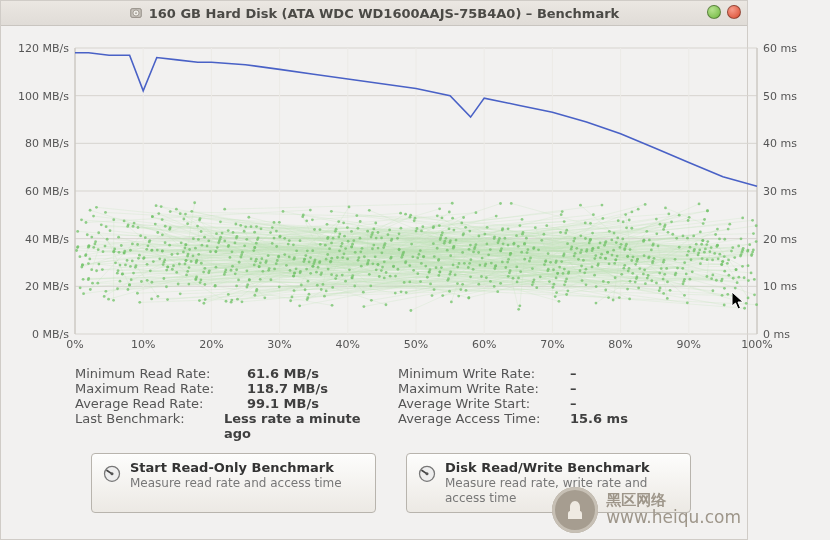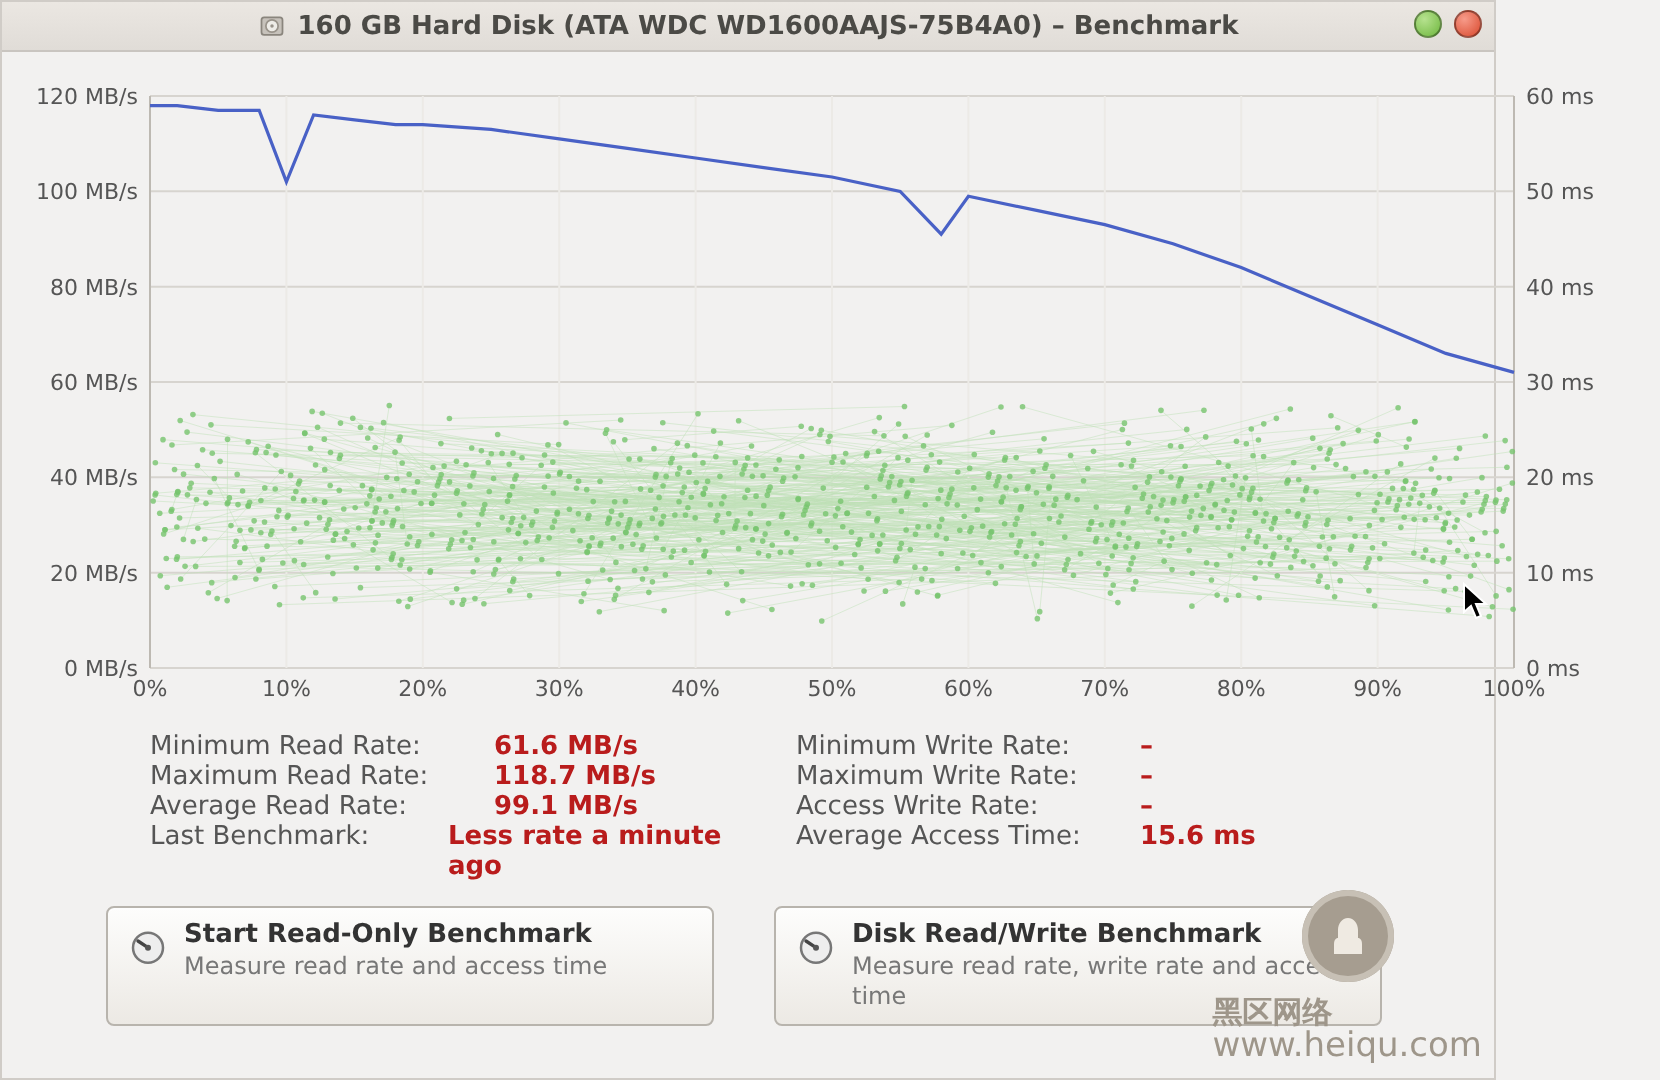--- a/index.html
+++ b/index.html
@@ -84,27 +84,27 @@
     row-gap: 4px;
     margin: 8px 40px 12px 62px;
     font-size: 13px;
     color: #555;
   }
   .stat {
     display: flex;
     gap: 12px;
   }
   .stat .label { width: 160px; }
-  .stat .value { color: #b91c1c; font-weight: bold; }
+  .stat .value { color: #404040; font-weight: bold; }
 
   .buttons {
     display: grid;
     grid-template-columns: 1fr 1fr;
     column-gap: 30px;
-    margin: 4px 40px 0 40px;
+    margin: 4px 40px 0 78px;
   }
   .bench-btn {
     display: flex;
     align-items: flex-start;
     gap: 8px;
     background: linear-gradient(#fdfdfc, #ece9e4);
     border: 1px solid #b8b4ad;
     border-radius: 4px;
     padding: 6px 10px;
     cursor: pointer;
@@ -122,21 +122,20 @@
 
   .watermark {
     position: absolute;
     right: 6px;
     bottom: 6px;
     display: flex;
     align-items: center;
     gap: 8px;
     color: #9e968a;
     font-size: 13px;
-    flex-direction: column;
   }
   .watermark .badge {
     width: 46px; height: 46px;
     border-radius: 50%;
     background: #a69d90;
     display: flex;
     align-items: center;
     justify-content: center;
     box-shadow: inset 0 0 0 3px #c7c0b5;
   }
@@ -1750,21 +1749,21 @@
       <div class="col" id="stats-right">
           <div class="stat">
             <span class="label">Minimum Write Rate:</span>
             <span class="value">–</span>
           </div>
           <div class="stat">
             <span class="label">Maximum Write Rate:</span>
             <span class="value">–</span>
           </div>
           <div class="stat">
-            <span class="label">Access Write Rate:</span>
+            <span class="label">Average Write Start:</span>
             <span class="value">–</span>
           </div>
           <div class="stat">
             <span class="label">Average Access Time:</span>
             <span class="value">15.6 ms</span>
           </div>
         </div>
     </div>
 
     <div class="buttons">

